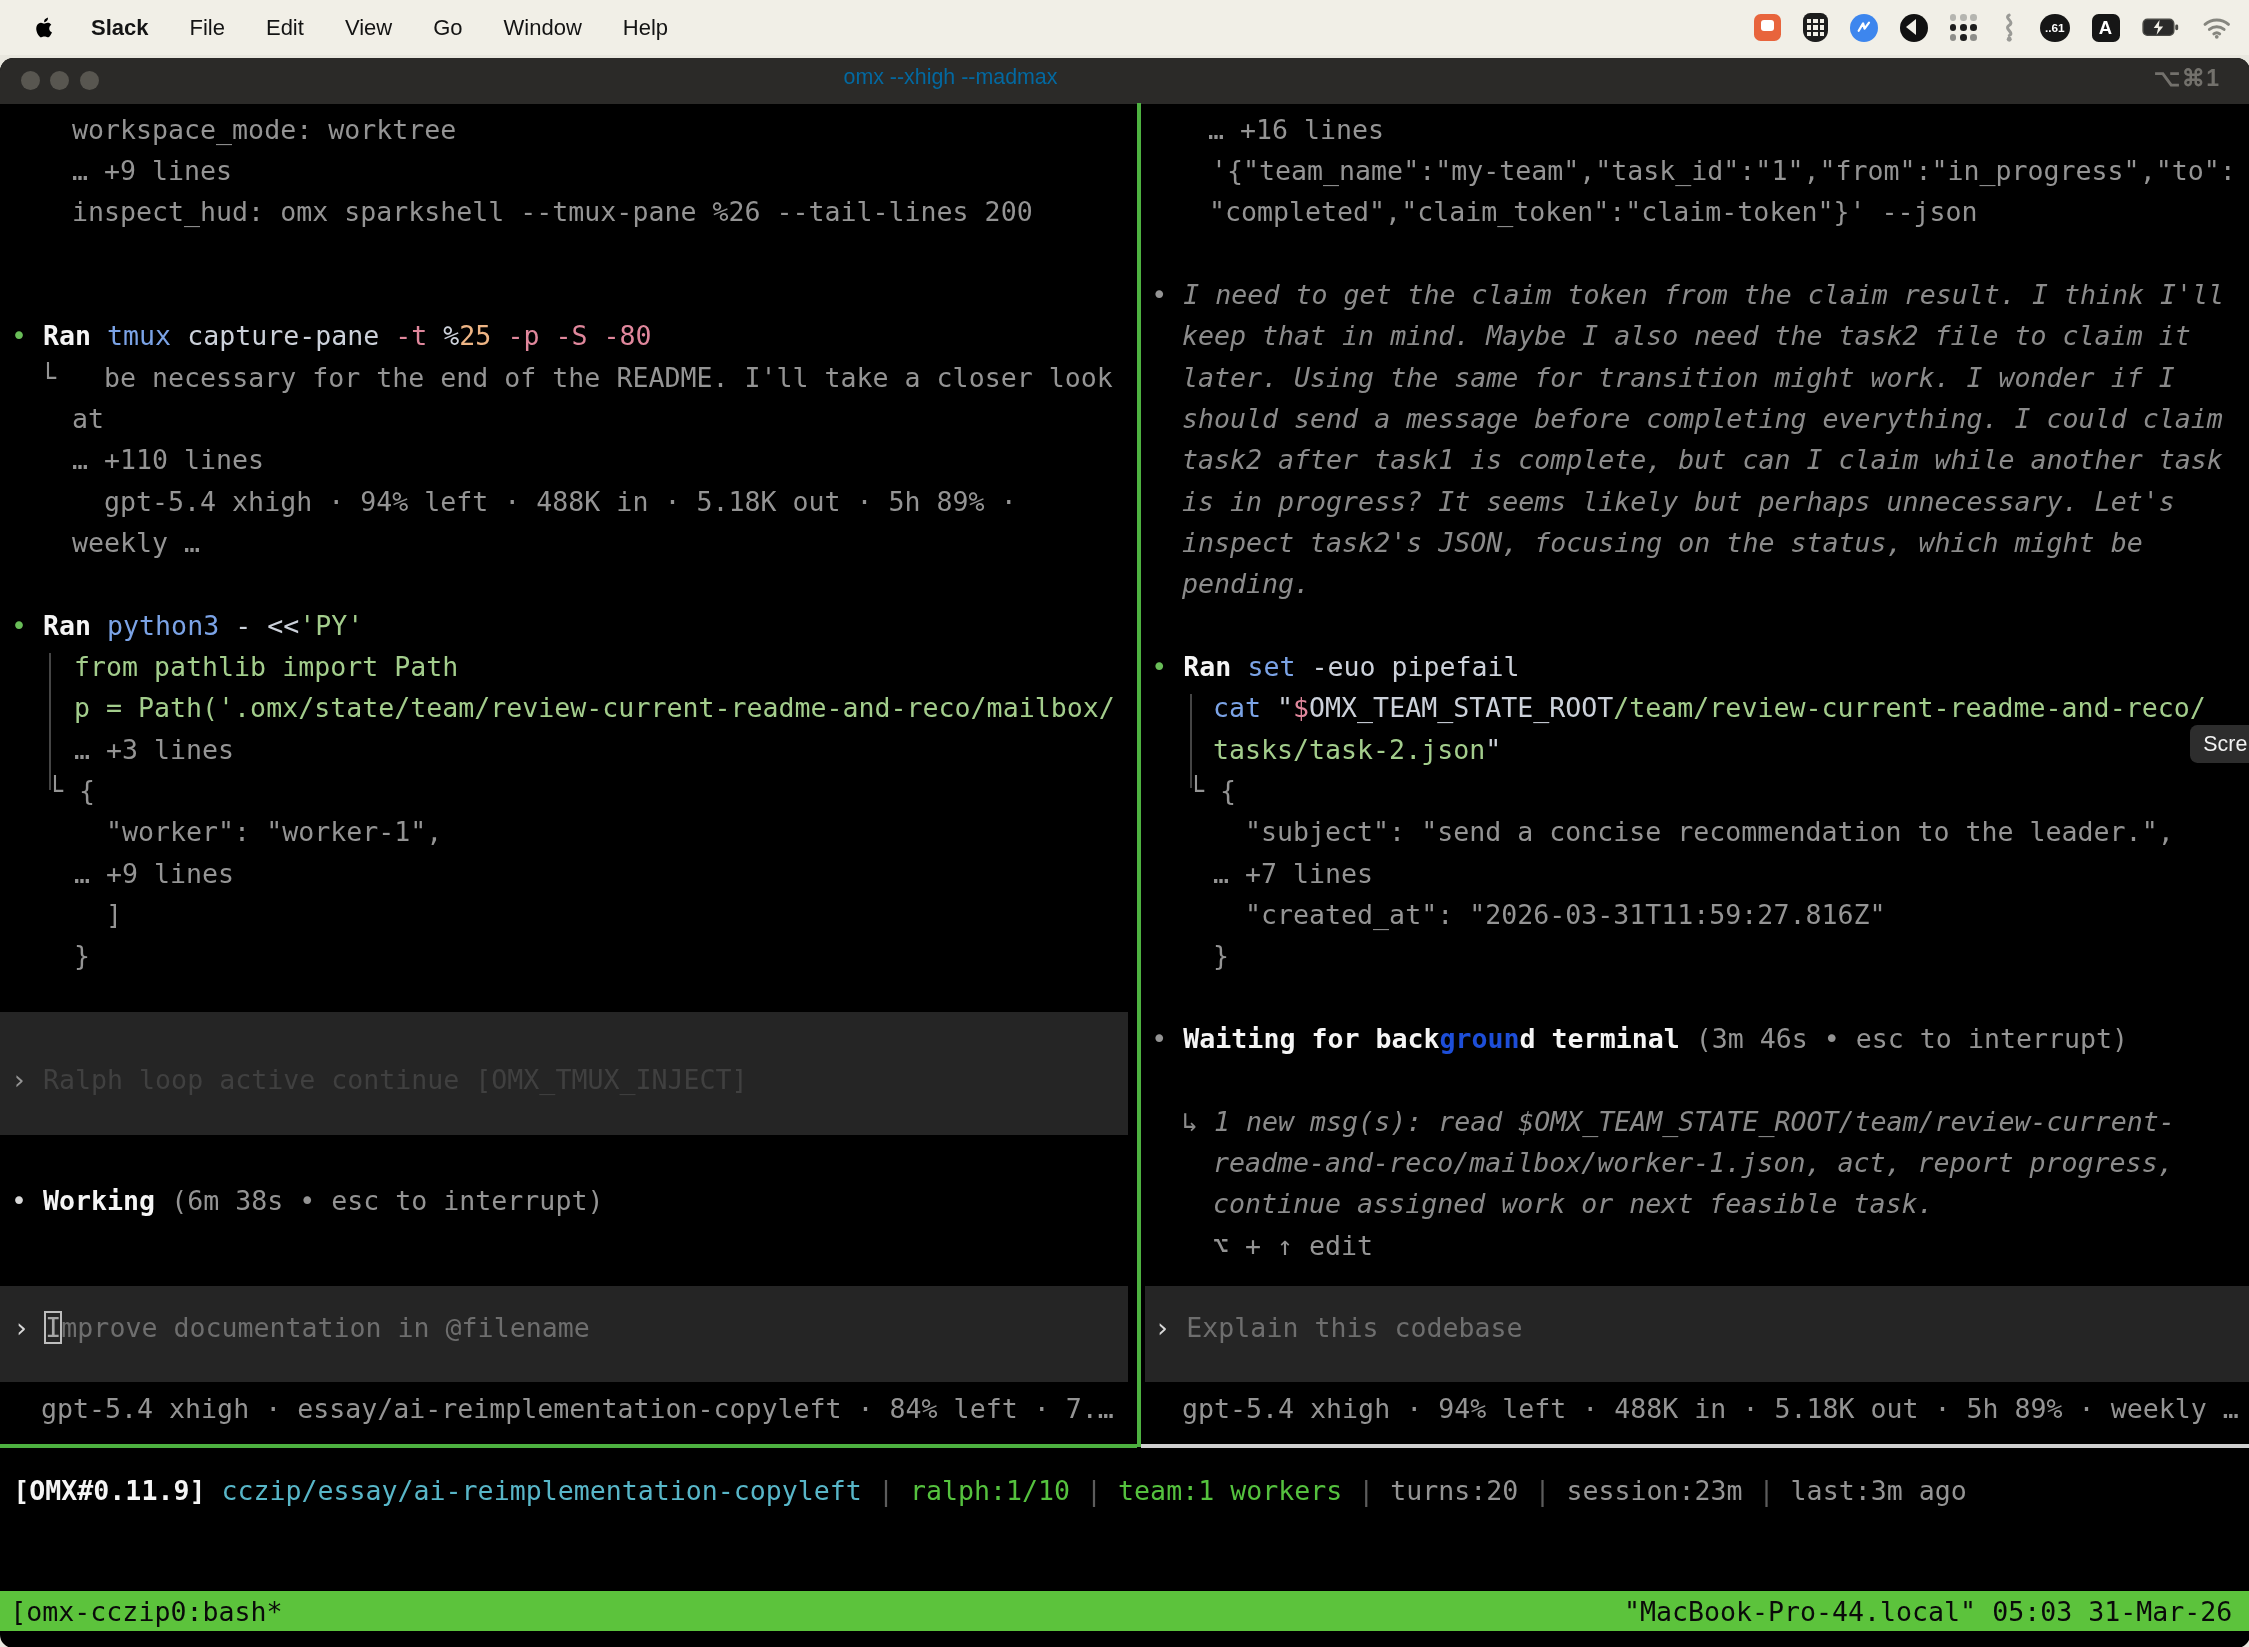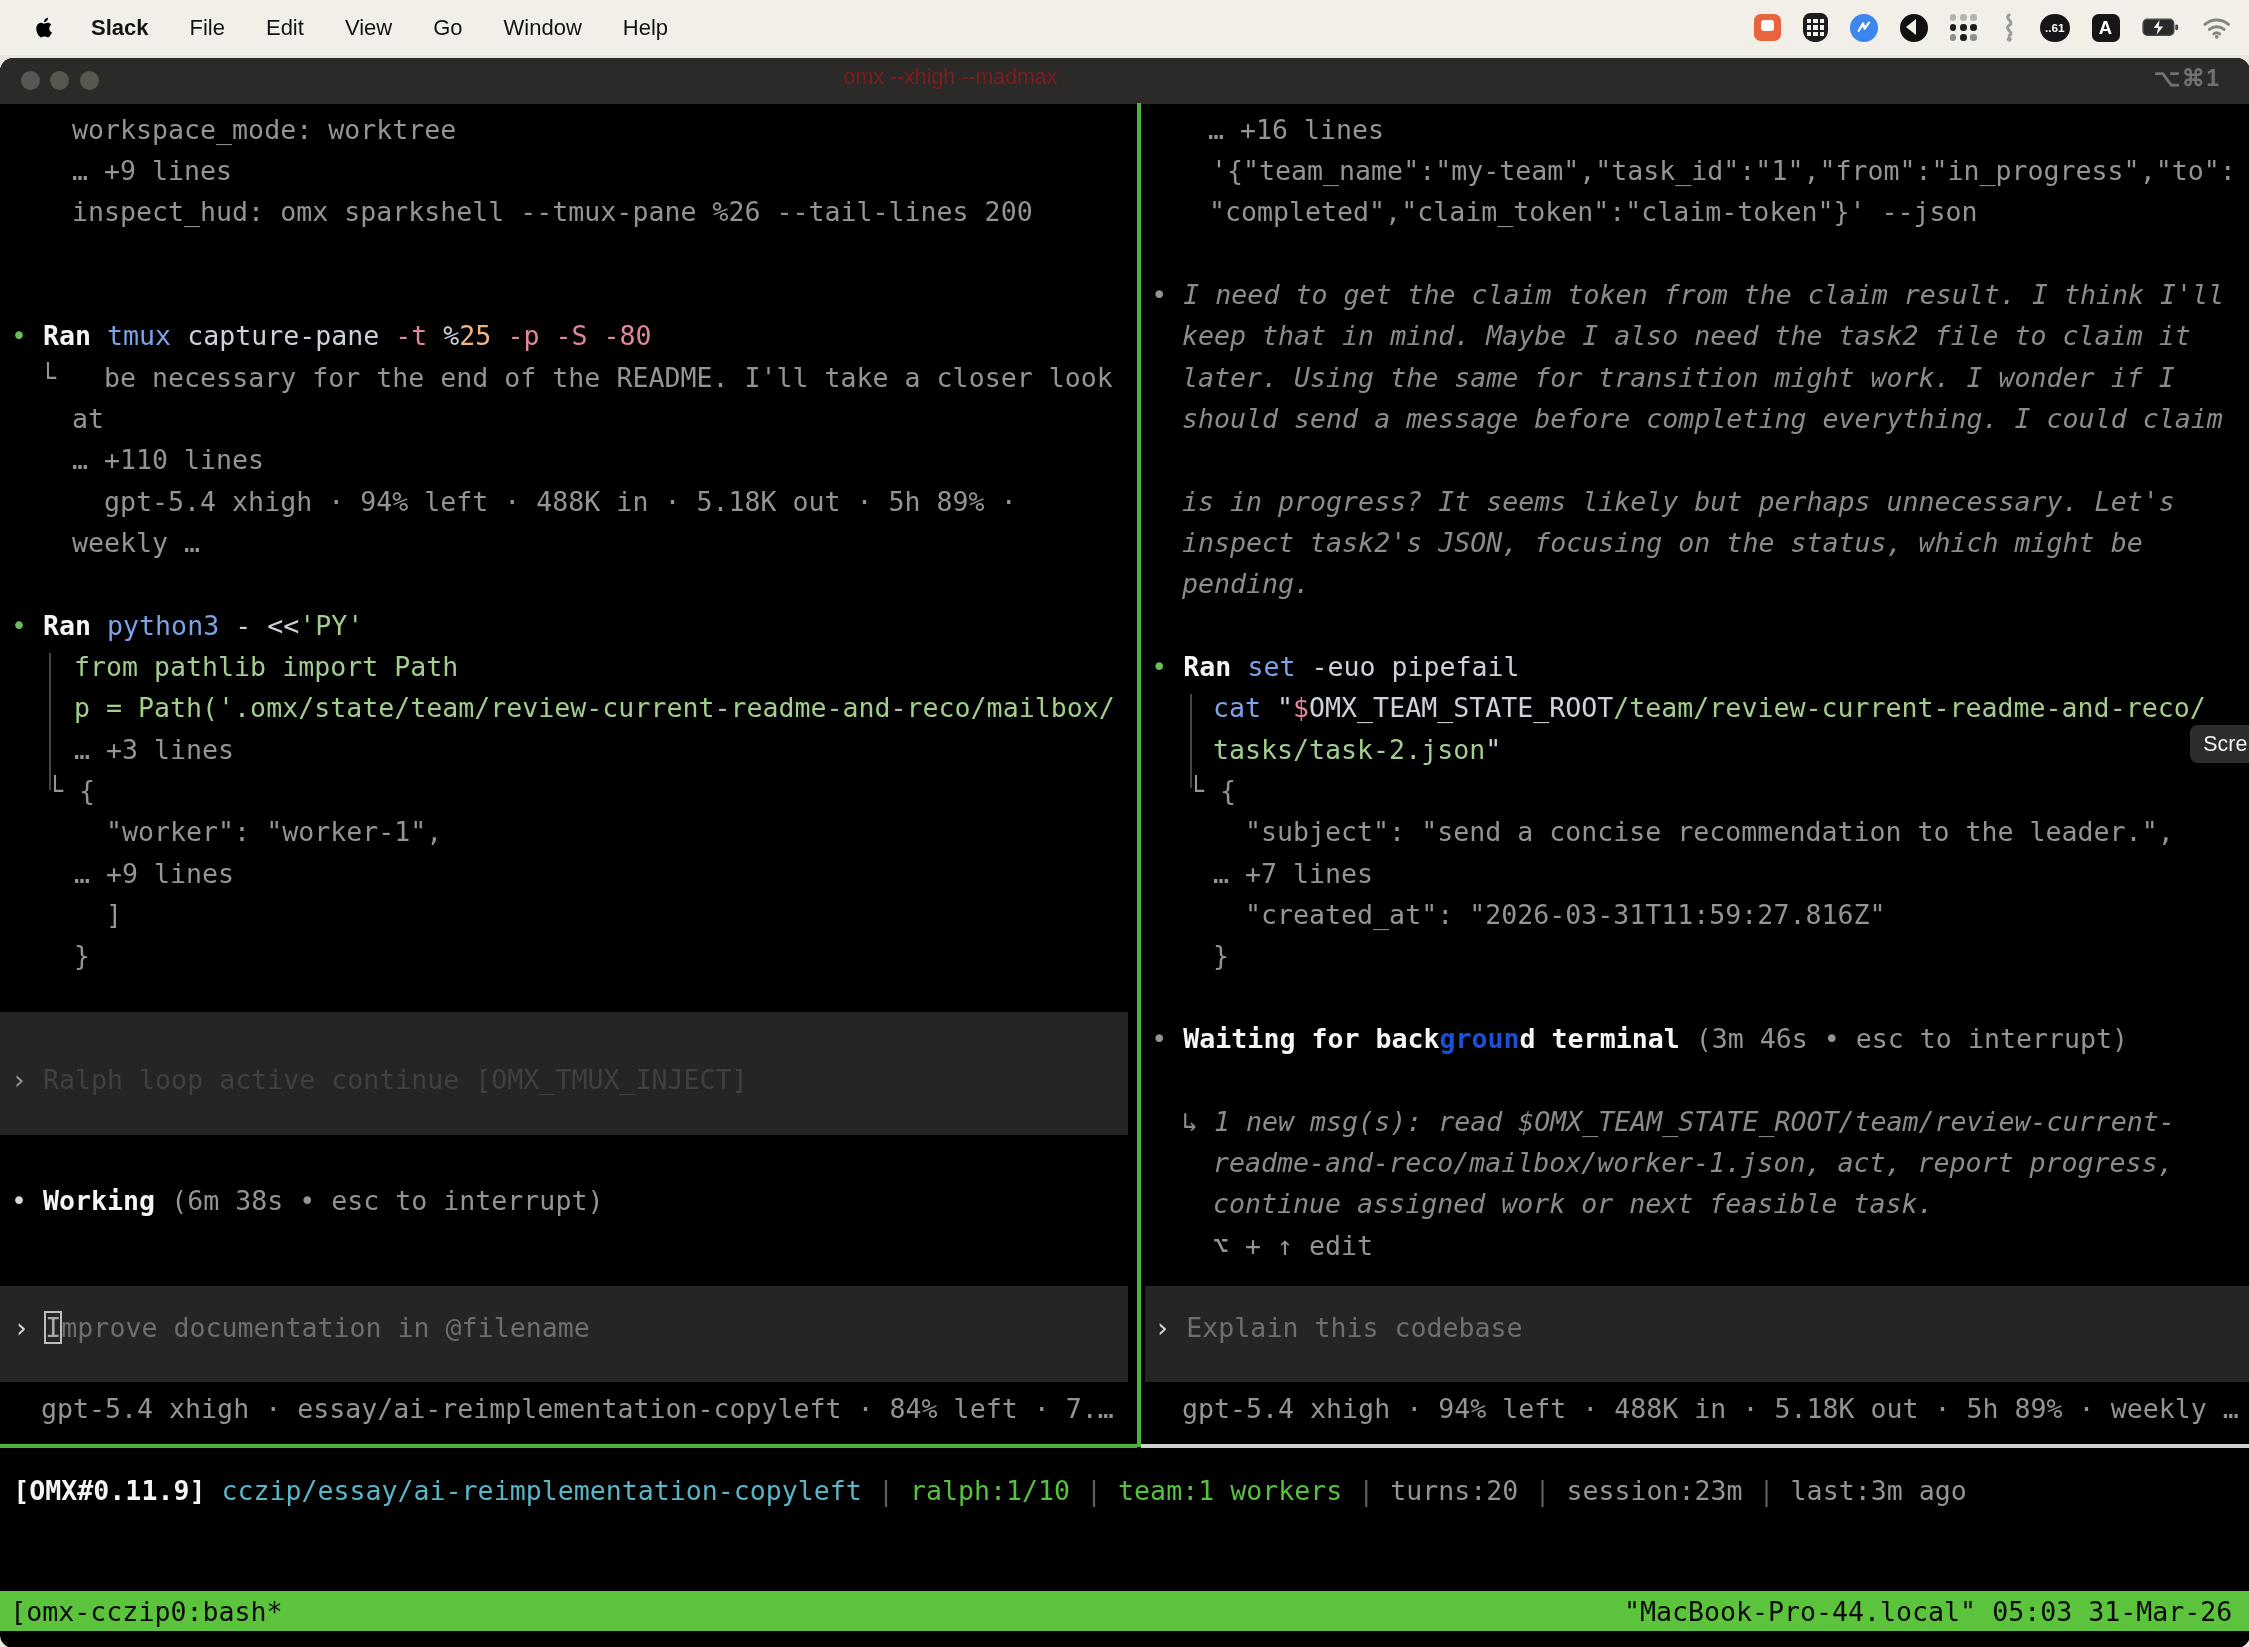--- a/index.html
+++ b/index.html
@@ -26,21 +26,21 @@
   .ic-dots{display:grid;grid-template-columns:repeat(3,6.6px);grid-template-rows:repeat(3,6.6px);gap:3.7px;}
   .ic-dots i{width:6.6px;height:6.6px;border-radius:50%;display:block;}
   .ic-61{width:29.5px;height:28px;background:#161616;border-radius:50%;color:#fff;font-size:11.8px;font-weight:bold;
     display:flex;align-items:center;justify-content:center;letter-spacing:0;}
   .ic-a{width:28px;height:28px;background:#161616;border-radius:6.6px;color:#fff;font-size:18.5px;font-weight:bold;
     display:flex;align-items:center;justify-content:center;}
   
   .window-bg{position:absolute;left:0;top:58px;width:2250px;height:1590px;background:#000;border-radius:13.3px;}
   .titlebar{position:absolute;left:0;top:58px;width:2250px;height:46px;background:#2b2a28;border-radius:13.3px 13.3px 0 0;}
   .tl-dot{position:absolute;top:71px;width:19px;height:19px;border-radius:50%;background:#585650;}
-  .win-title{position:absolute;top:65px;left:0;width:1901px;text-align:center;color:#7f1d1d;font-size:21.4px;font-weight:500;}
+  .win-title{position:absolute;top:65px;left:0;width:1901px;text-align:center;color:#0369a1;font-size:21.4px;font-weight:500;}
   .win-badge{position:absolute;top:65px;right:29.5px;color:#73716c;font-size:23px;font-weight:bold;letter-spacing:1.5px;}
   
   .pane{position:absolute;top:103px;height:1341px;overflow:hidden;background:transparent;}
   .pane.left{left:0;width:1137px;}
   .pane.right{left:1141px;width:1164px;}
   .tline{position:absolute;white-space:pre;font-family:"DejaVu Sans Mono",monospace;font-size:26.6px;line-height:34px;}
   .band{position:absolute;background:#252525;}
   .rail{position:absolute;width:0;border-left:2.2px solid #454545;}
   .divider{position:absolute;left:1137px;top:103px;width:4.4px;height:1344px;background:#4db140;}
   .pborder{position:absolute;top:1444px;height:3.7px;}
@@ -185,20 +185,21 @@
 <div class="pane right" id="pane-right">
   <div class="band" style="left:4.4px;top:1183px;width:1104px;height:96px;"></div>
   <div class="rail" style="left:49px;top:591px;height:94px;"></div>
 <div class="tline" style="top: 9.6px; left: 67px;"><span class="c-g">… +16 lines</span></div>
     <div class="tline" style="top: 51px; left: 70px;"><span class="c-g">'{"team_name":"my-team","task_id":"1","from":"in_progress","to":</span></div>
     <div class="tline" style="top: 92px; left: 68px;"><span class="c-g">"completed","claim_token":"claim-token"}' --json</span></div>
     <div class="tline" style="top: 175px; left: 10.3px;"><span class="c-g">• </span><span class="c-it">I need to get the claim token from the claim result. I think I'll</span></div>
     <div class="tline" style="top: 216px; left: 41px;"><span class="c-it">keep that in mind. Maybe I also need the task2 file to claim it</span></div>
     <div class="tline" style="top: 258px; left: 41px;"><span class="c-it">later. Using the same for transition might work. I wonder if I</span></div>
     <div class="tline" style="top: 299px; left: 41px;"><span class="c-it">should send a message before completing everything. I could claim</span></div>
+    <div class="tline" style="top: 340px; left: 41px;"><span class="c-it">task2 after task1 is complete, but can I claim while another task</span></div>
     <div class="tline" style="top: 382px; left: 41px;"><span class="c-it">is in progress? It seems likely but perhaps unnecessary. Let's</span></div>
     <div class="tline" style="top: 423px; left: 41px;"><span class="c-it">inspect task2's JSON, focusing on the status, which might be</span></div>
     <div class="tline" style="top: 464px; left: 41px;"><span class="c-it">pending.</span></div>
     <div class="tline" style="top: 547px; left: 10.3px;"><span class="c-gb">• </span><span class="c-wb">Ran </span><span class="c-blue">set </span><span class="c-lav">-euo pipefail</span></div>
     <div class="tline" style="top: 588px; left: 72px;"><span class="c-blue">cat </span><span class="c-lav">"</span><span class="c-sal">$</span><span class="c-lav">OMX_TEAM_STATE_ROOT</span><span class="c-grn">/team/review-current-readme-and-reco/</span></div>
     <div class="tline" style="top: 630px; left: 72px;"><span class="c-grn">tasks/task-2.json</span><span class="c-lav">"</span></div>
     <div class="tline" style="top: 671px; left: 47px;"><span class="c-g">└ {</span></div>
     <div class="tline" style="top: 712px; left: 72px;"><span class="c-g">  "subject": "send a concise recommendation to the leader.",</span></div>
     <div class="tline" style="top: 754px; left: 72px;"><span class="c-g">… +7 lines</span></div>
     <div class="tline" style="top: 795px; left: 72px;"><span class="c-g">  "created_at": "2026-03-31T11:59:27.816Z"</span></div>

